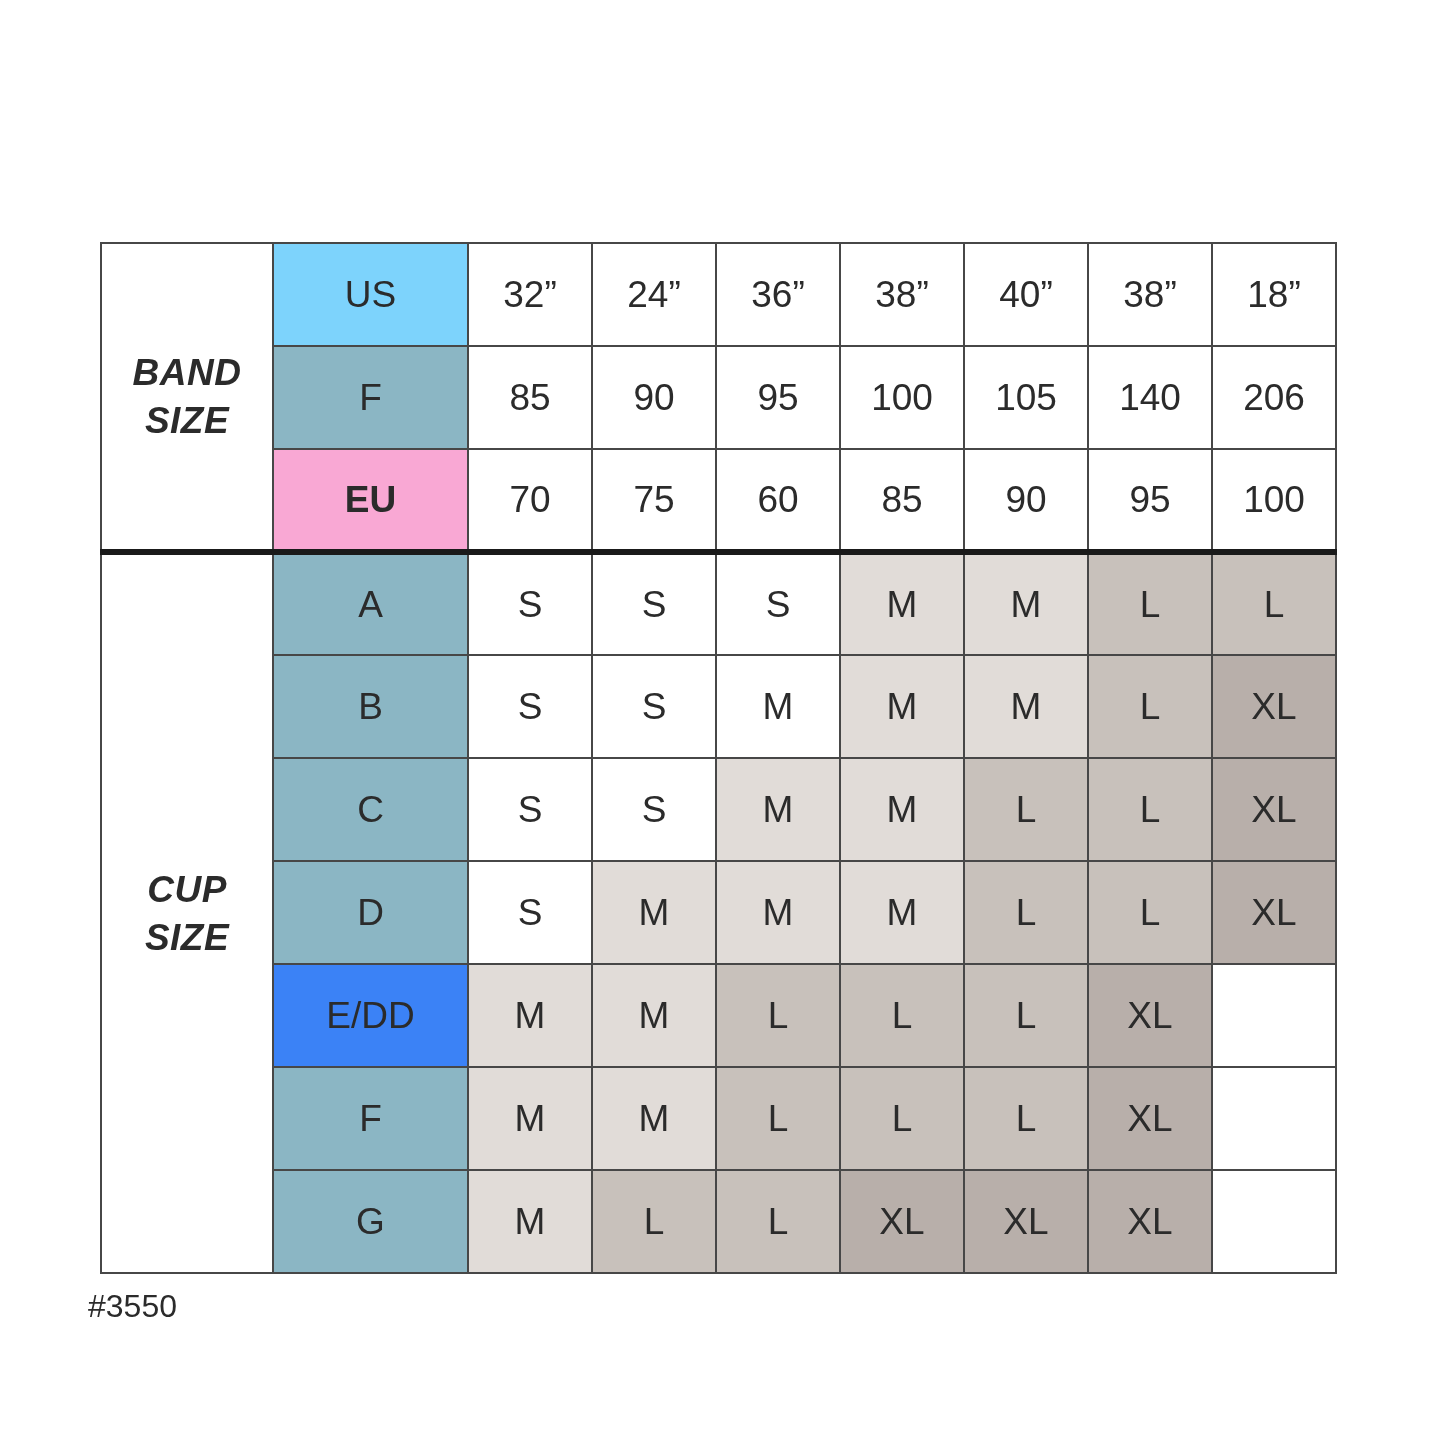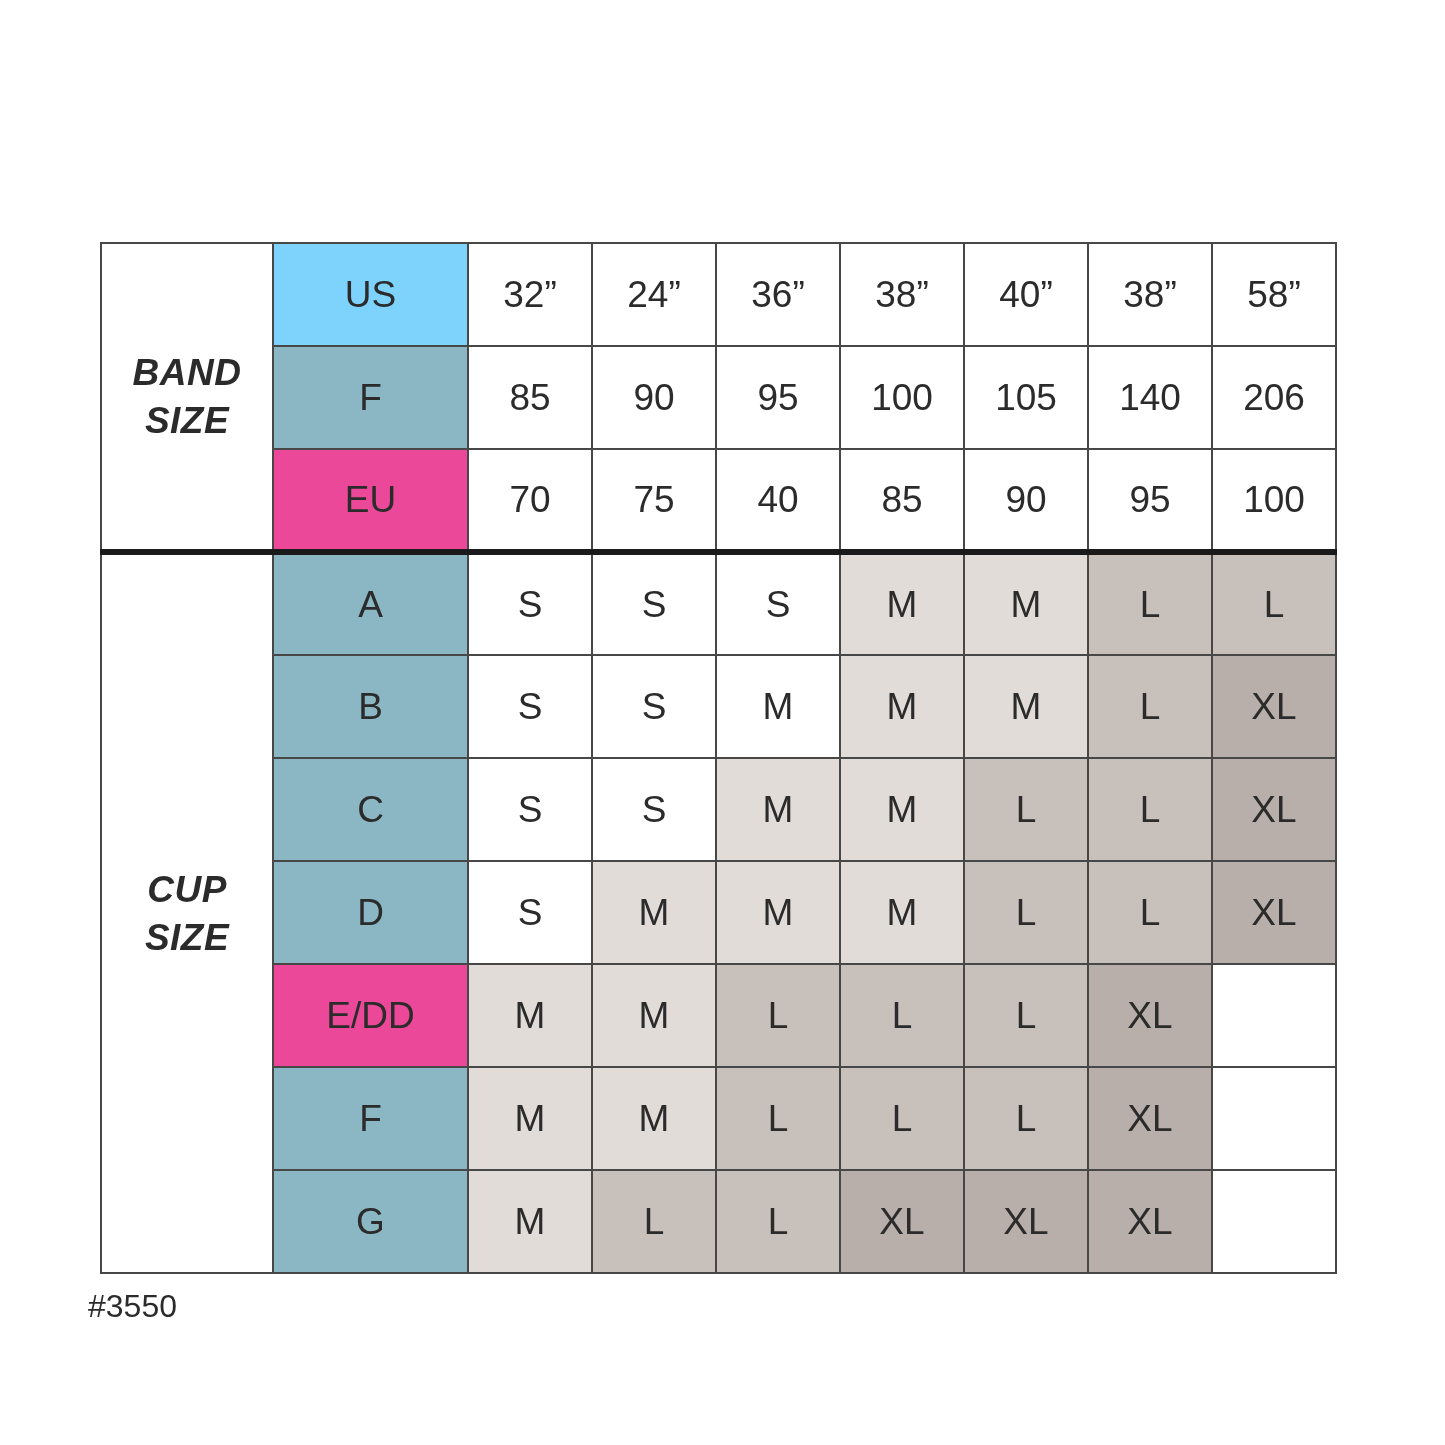--- a/index.html
+++ b/index.html
@@ -85,37 +85,37 @@
             <div>BAND</div>
             <div>SIZE</div>
           </td>
           <td class="teal-cell" style="background: #7dd3fc;">US</td>
           <td>32”</td>
           <td>24”</td>
           <td>36”</td>
           <td>38”</td>
           <td>40”</td>
           <td>38”</td>
-          <td>58”</td>
+          <td>18”</td>
         </tr>
         <tr>
           <td class="teal-cell" style="background: rgb(139, 182, 196);">F</td>
           <td>85</td>
           <td>90</td>
           <td>95</td>
           <td>100</td>
           <td>105</td>
           <td>140</td>
           <td>206</td>
         </tr>
         <tr>
-          <td class="teal-cell" style="background: #ec4899;">EU</td>
+          <td class="teal-cell" style="background: #f9a8d4; font-weight: bold;">EU</td>
           <td>70</td>
           <td>75</td>
-          <td>40</td>
+          <td>60</td>
           <td>85</td>
           <td>90</td>
           <td>95</td>
           <td>100</td>
         </tr>
         <tr class="thick-top">
           <td class="section-label" rowspan="7">
             <div>CUP</div>
             <div>SIZE</div>
           </td>
@@ -152,21 +152,21 @@
           <td class="teal-cell" style="background: rgb(139, 182, 196);">D</td>
           <td style="background: rgb(255, 255, 255);">S</td>
           <td style="background: rgb(225, 220, 216);">M</td>
           <td style="background: rgb(225, 220, 216);">M</td>
           <td style="background: rgb(225, 220, 216);">M</td>
           <td style="background: rgb(200, 193, 187);">L</td>
           <td style="background: rgb(200, 193, 187);">L</td>
           <td style="background: rgb(184, 175, 170);">XL</td>
         </tr>
         <tr>
-          <td class="teal-cell" style="background: #ec4899;">E/DD</td>
+          <td class="teal-cell" style="background: #3b82f6;">E/DD</td>
           <td style="background: rgb(225, 220, 216);">M</td>
           <td style="background: rgb(225, 220, 216);">M</td>
           <td style="background: rgb(200, 193, 187);">L</td>
           <td style="background: rgb(200, 193, 187);">L</td>
           <td style="background: rgb(200, 193, 187);">L</td>
           <td style="background: rgb(184, 175, 170);">XL</td>
           <td style="background: rgb(255, 255, 255);"></td>
         </tr>
         <tr>
           <td class="teal-cell" style="background: rgb(139, 182, 196);">F</td>

